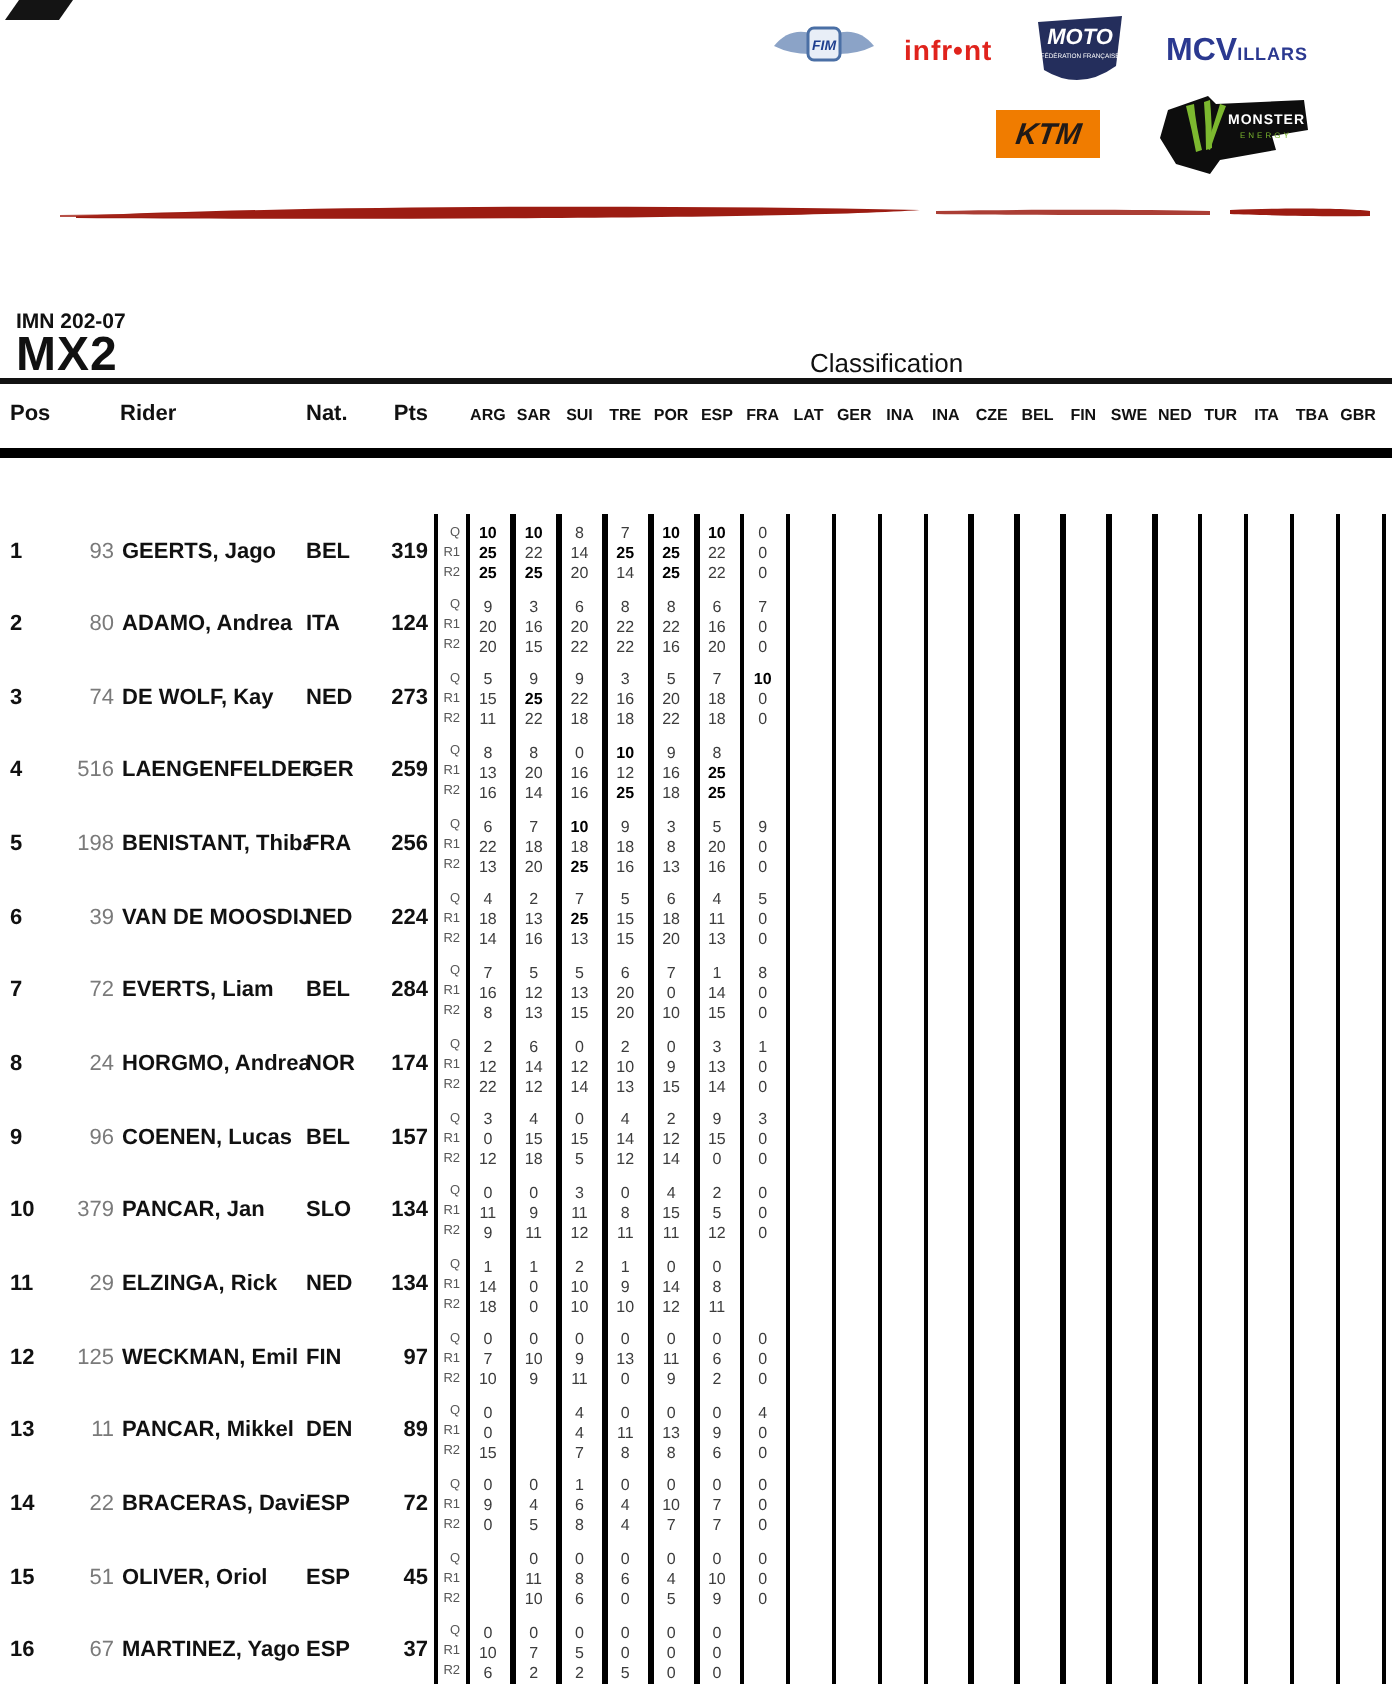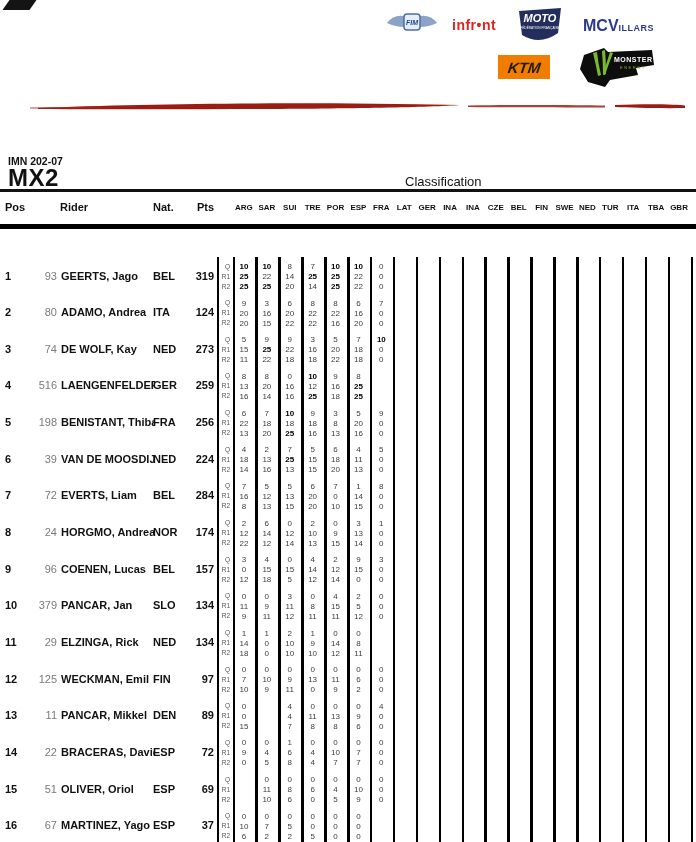--- a/index.html
+++ b/index.html
@@ -578,21 +578,21 @@
         <div class="cell" style="left: 301.2px; top: 20.5px;">4</div>
         <div class="cell" style="left: 324.1px; top: 20.5px;">7</div>
         <div class="cell" style="left: 347px; top: 20.5px;">7</div>
         <div class="cell" style="left: 369.9px; top: 20.5px;">0</div>
       </div>
       <div class="rider-row" style="top: 774.6px;">
         <div class="rr-pos">15</div>
         <div class="rr-num">51</div>
         <div class="rr-name">OLIVER, Oriol</div>
         <div class="rr-nat">ESP</div>
-        <div class="rr-pts">69</div>
+        <div class="rr-pts">45</div>
         <div class="sess" style="top: 0px;">Q</div>
         <div class="cell" style="left: 255.4px; top: 0.5px;">0</div>
         <div class="cell" style="left: 278.3px; top: 0.5px;">0</div>
         <div class="cell" style="left: 301.2px; top: 0.5px;">0</div>
         <div class="cell" style="left: 324.1px; top: 0.5px;">0</div>
         <div class="cell" style="left: 347px; top: 0.5px;">0</div>
         <div class="cell" style="left: 369.9px; top: 0.5px;">0</div>
         <div class="sess" style="top: 10px;">R1</div>
         <div class="cell" style="left: 255.4px; top: 10.5px;">11</div>
         <div class="cell" style="left: 278.3px; top: 10.5px;">8</div>

